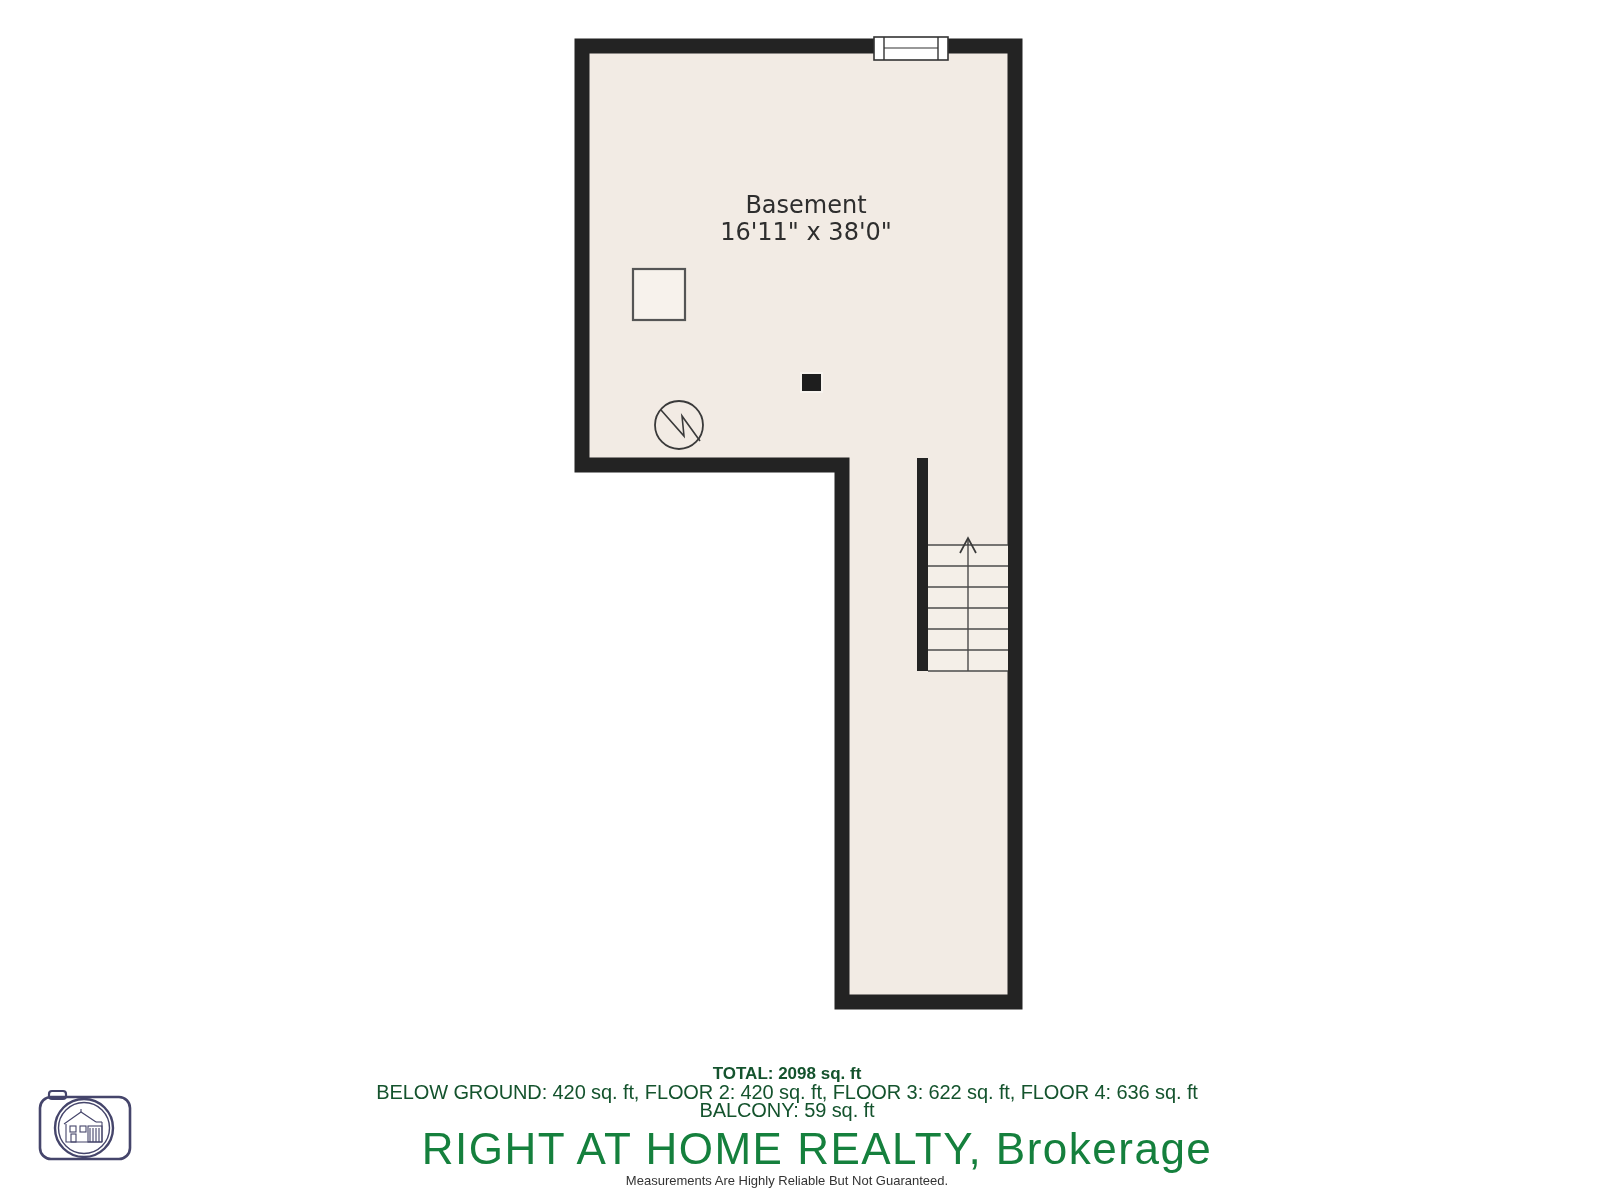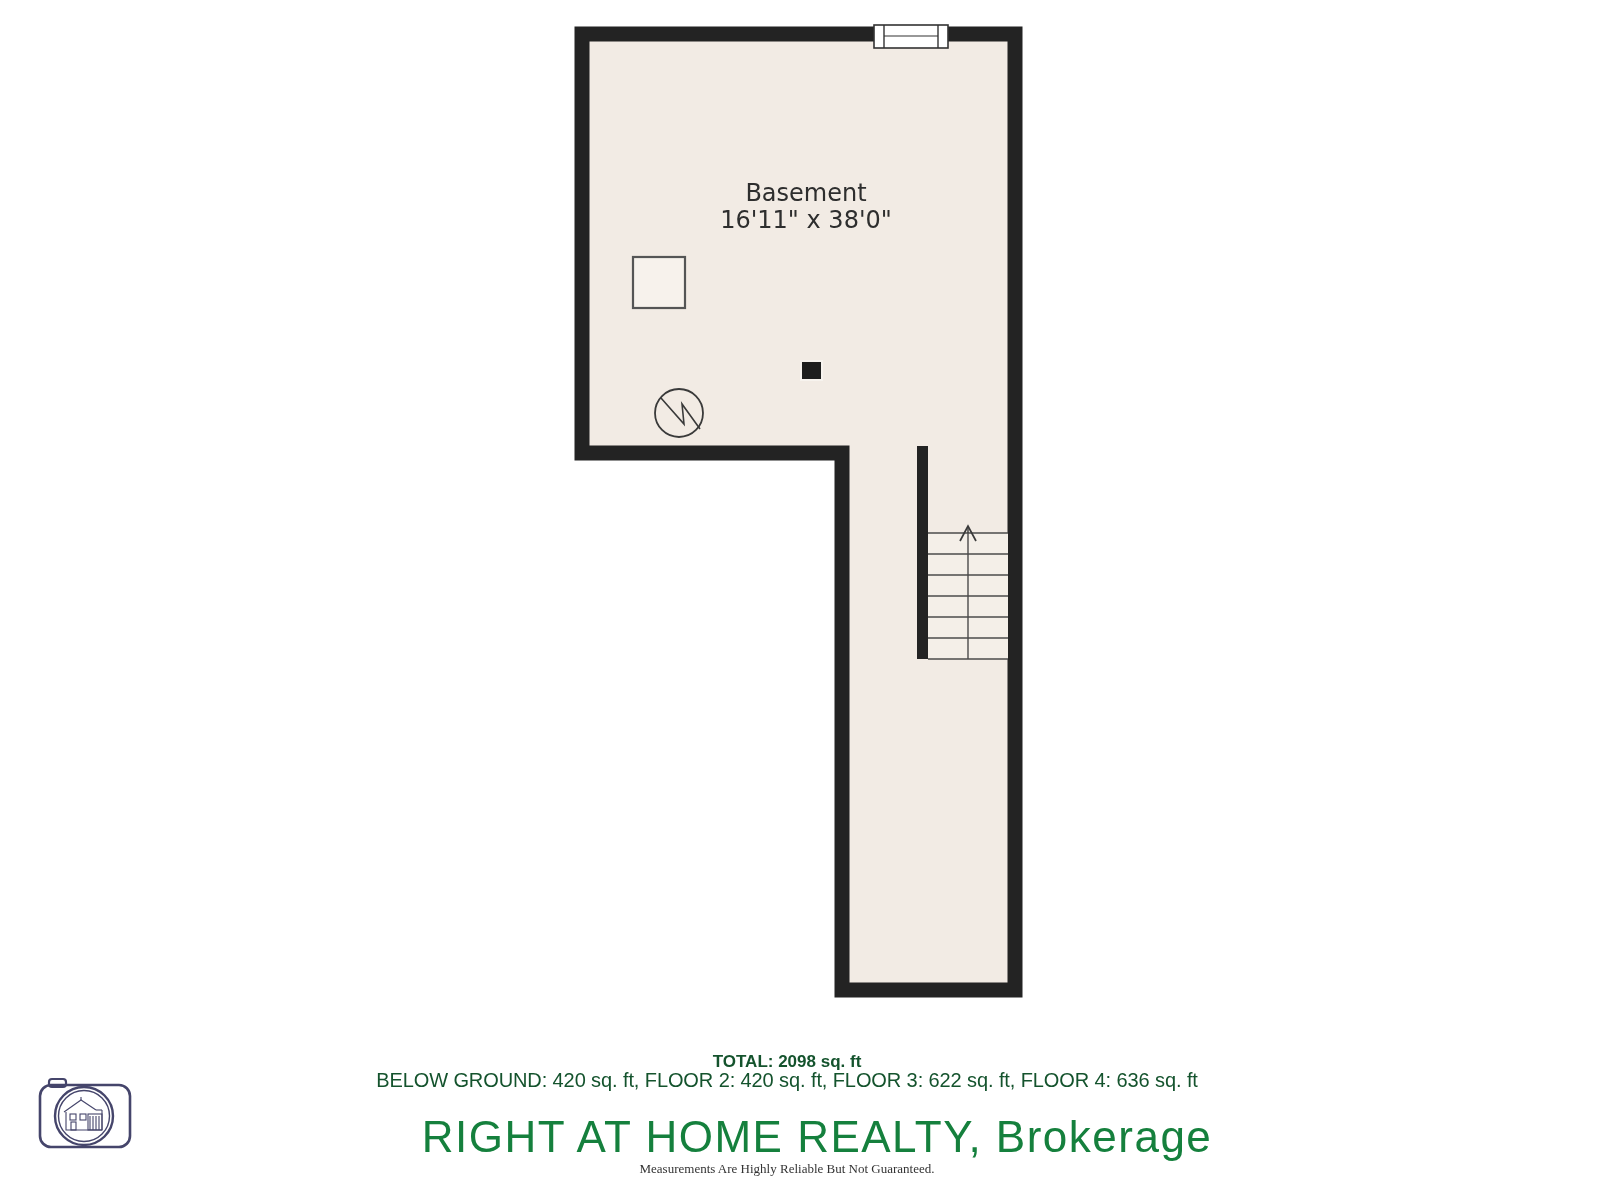--- a/index.html
+++ b/index.html
@@ -1,38 +1,38 @@
 <!DOCTYPE html>
 <html><head>
 <meta charset="utf-8">
 <style>
   html,body{margin:0;padding:0;}
   body{
     width:1600px;height:1200px;background:#ffffff;
     font-family:"DejaVu Sans",sans-serif;position:relative;overflow:hidden;
   }
-  .canvas{position:absolute;inset:0;}
+  .canvas{position:absolute;inset:0;margin-top:12px;}
   svg{display:block;}
   #plan-svg{position:absolute;left:0;top:0;}
   .room-label{font-family:"DejaVu Sans",sans-serif;fill:#2e2e2e;}
   .watermark{
     position:absolute;top:1112px;left:817px;transform:translateX(-50%);
     font-family:"Liberation Sans",sans-serif;font-size:44px;font-weight:400;
     color:#15803d;letter-spacing:1.5px;white-space:nowrap;z-index:1;
   }
   .footer{
     position:absolute;top:1052px;left:787px;transform:translateX(-50%);
     text-align:center;z-index:2;color:#14532d;
     font-family:"Liberation Sans",sans-serif;white-space:nowrap;
   }
   .footer .total{font-size:17px;font-weight:700;line-height:19px;}
   .footer .line{font-size:20px;font-weight:400;line-height:18px;letter-spacing:-0.1px;}
   .disclaimer{
     position:absolute;top:1161px;left:787px;transform:translateX(-50%);
-    font-family:Liberation Serif, serif;font-size:13px;color:#333333;
+    font-family:Liberation Sans, sans-serif;font-size:13px;color:#333333;
     z-index:2;white-space:nowrap;
   }
   #logo-svg{position:absolute;left:38px;top:1070px;z-index:2;}
 </style>
 </head>
 <body>
 
 <div class="canvas">
 
   <svg id="plan-svg" width="1600" height="1060" viewBox="0 0 1600 1060">
@@ -75,20 +75,21 @@
 
     <text class="room-label" x="806" y="201" font-size="24" text-anchor="middle">Basement</text>
     <text class="room-label" x="806" y="228" font-size="24" text-anchor="middle">16'11" x 38'0"</text>
   </svg>
 
   <div class="watermark">RIGHT AT HOME REALTY, Brokerage</div>
 
   <div class="footer">
     <div class="total">TOTAL: 2098 sq. ft</div>
     <div class="line">BELOW GROUND: 420 sq. ft, FLOOR 2: 420 sq. ft, FLOOR 3: 622 sq. ft, FLOOR 4: 636 sq. ft</div>
+    <div class="line">BALCONY: 59 sq. ft</div>
   </div>
 
   <div class="disclaimer">Measurements Are Highly Reliable But Not Guaranteed.</div>
 
   <svg id="logo-svg" width="96" height="82" viewBox="0 0 96 82">
     <g fill="none" stroke="#45456b">
 
       <rect x="11" y="9" width="17" height="8" rx="3" stroke-width="2.2"></rect>
 
       <rect x="2" y="15" width="90" height="62" rx="11" stroke-width="2.6"></rect>

